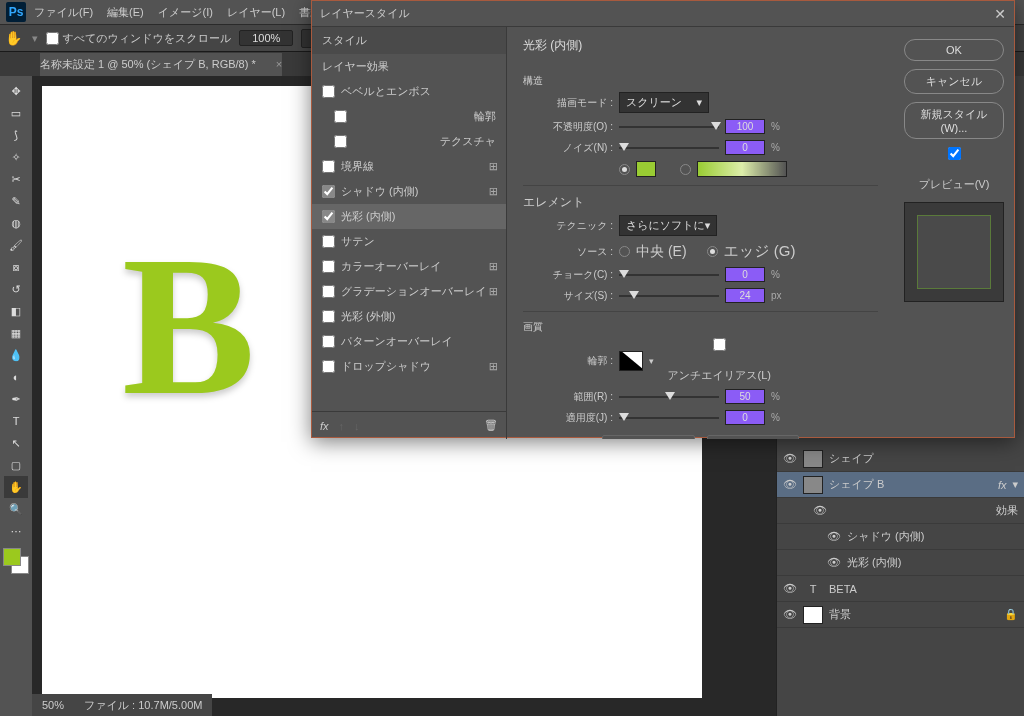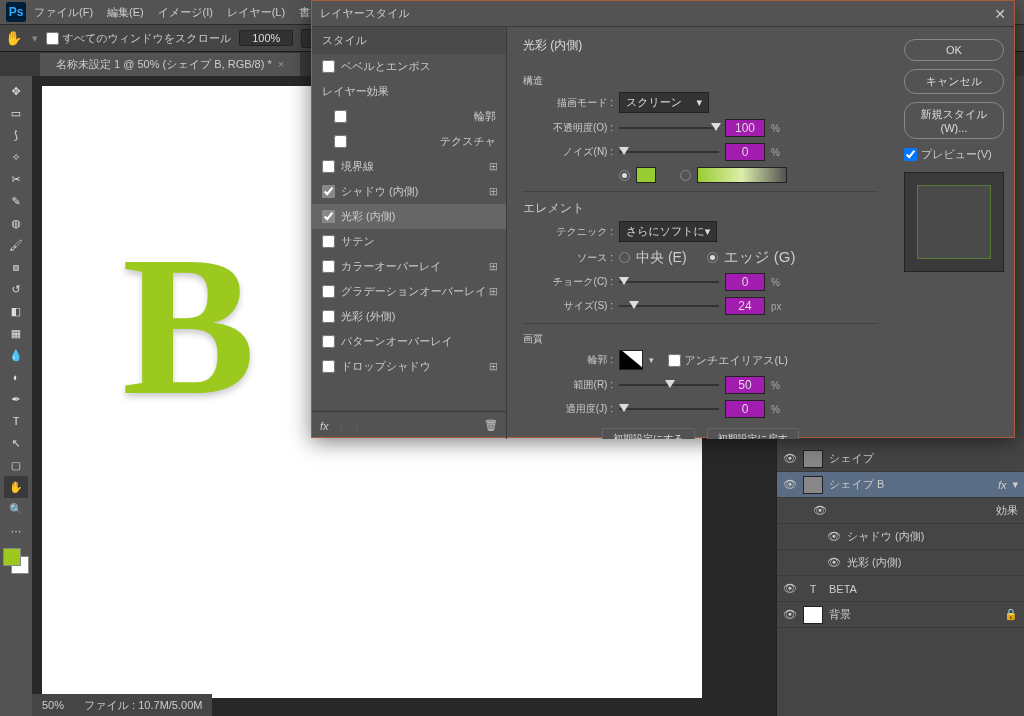--- a/index.html
+++ b/index.html
@@ -5,21 +5,21 @@
 *{margin:0;padding:0;box-sizing:border-box;font-family:'Meiryo UI','Yu Gothic UI',sans-serif;font-size:11px;}
 body{background:#535353;color:#ccc;width:1024px;height:716px;overflow:hidden;position:relative;}
 .titlebar{height:24px;background:#535353;display:flex;align-items:center;padding:0 6px;gap:2px;}
 .ps-logo{width:20px;height:20px;background:#001e36;color:#31a8ff;display:flex;align-items:center;justify-content:center;font-weight:bold;font-size:12px;border-radius:2px;}
 .menu-item{padding:3px 6px;cursor:pointer;}
 .optbar{height:28px;background:#454545;border-top:1px solid #2a2a2a;border-bottom:1px solid #1a1a1a;display:flex;align-items:center;padding:0 4px;gap:8px;}
 .hand-icon{width:20px;height:20px;display:flex;align-items:center;justify-content:center;font-size:14px;}
 .optbar input[type=checkbox]{margin-right:4px;}
 .opt-zoom{background:#333;border:1px solid #222;padding:1px 12px;color:#ddd;border-radius:2px;}
 .tabbar{height:24px;background:#3a3a3a;display:flex;align-items:center;padding:0 40px;}
-.tab{background:#535353;padding:4px 16px;font-size:10px;display:flex;align-items:center;gap:6px;}
+.tab{background:#535353;padding:4px 0;font-size:10px;display:flex;align-items:center;gap:20px;}
 .tab-close{color:#999;}
 .main{display:flex;height:640px;}
 .toolbar{width:32px;background:#535353;display:flex;flex-direction:column;padding-top:4px;gap:0;}
 .tool{width:24px;height:22px;margin:0 auto;display:flex;align-items:center;justify-content:center;cursor:pointer;color:#ddd;}
 .tool.sel{background:#3a3a3a;}
 .color-swatches{margin-top:6px;position:relative;width:26px;height:26px;margin-left:3px;}
 .fg-color{width:18px;height:18px;background:#9bc91e;border:1px solid #888;position:absolute;top:0;left:0;}
 .bg-color{width:18px;height:18px;background:#fff;border:1px solid #888;position:absolute;top:8px;left:8px;}
 .canvas-area{flex:1;background:#282828;position:relative;}
 .canvas{position:absolute;top:10px;left:10px;width:660px;height:612px;background:#fff;}
@@ -48,33 +48,33 @@
 .plus-icon{position:absolute;right:8px;color:#aaa;font-size:11px;}
 .dlg-left-foot{height:28px;border-top:1px solid #3a3a3a;display:flex;align-items:center;padding:0 8px;gap:10px;}
 .dlg-center{flex:1;padding:10px 16px;overflow:auto;}
 .sect-title{font-size:12px;margin-bottom:4px;color:#ddd;}
 .fldrow{display:flex;align-items:center;margin-bottom:6px;gap:6px;}
 .fldlabel{width:90px;text-align:right;font-size:10px;}
 .select{background:#333;border:1px solid #222;color:#ddd;padding:2px 6px;font-size:10px;min-width:90px;display:flex;justify-content:space-between;align-items:center;}
 .slider{flex:1;max-width:100px;height:14px;position:relative;}
 .slider::before{content:'';position:absolute;top:6px;left:0;right:0;height:2px;background:#333;}
 .slider-thumb{position:absolute;top:2px;width:0;height:0;border-left:5px solid transparent;border-right:5px solid transparent;border-top:8px solid #ddd;}
-.numfield{width:40px;background:#a21caf;border:1px solid #222;color:#ddd;padding:1px 4px;text-align:center;font-size:12px;}
+.numfield{width:40px;background:#8b5cf6;border:1px solid #222;color:#ddd;padding:1px 4px;text-align:center;font-size:10px;}
 .unit{font-size:10px;color:#aaa;width:18px;}
 .radio{width:11px;height:11px;border-radius:50%;border:1px solid #888;display:inline-block;position:relative;}
 .radio.on::after{content:'';position:absolute;top:2px;left:2px;width:5px;height:5px;background:#ddd;border-radius:50%;}
 .color-sw{width:20px;height:16px;background:#99cc33;border:1px solid #222;}
 .grad-sw{width:90px;height:16px;background:linear-gradient(to right,#99cc33,#ddeeaa 50%,transparent);border:1px solid #222;background-size:100% 100%,8px 8px;}
 .contour-sw{width:24px;height:20px;background:#fff;border:1px solid #222;position:relative;overflow:hidden;}
 .contour-sw::after{content:'';position:absolute;bottom:0;left:0;border-left:24px solid #000;border-top:20px solid transparent;}
 .dlg-right{width:120px;padding:12px 10px;}
 .btn{width:100%;padding:4px;background:#535353;border:1px solid #888;border-radius:12px;color:#ddd;margin-bottom:8px;text-align:center;cursor:pointer;font-size:11px;}
 .preview-box{width:100px;height:100px;background:#3a3a3a;border:1px solid #222;margin-top:10px;position:relative;}
 .preview-box::after{content:'';position:absolute;top:12px;left:12px;right:12px;bottom:12px;border:1px solid #5a7a3a;background:#4a4a4a;}
-.chk{display:flex;align-items:center;gap:4px;margin-top:8px;font-size:10px;}
+.chk{display:flex;align-items:center;gap:17px;margin-top:8px;font-size:10px;flex-direction:column;}
 .btn2{padding:3px 10px;background:#535353;border:1px solid #666;color:#ddd;border-radius:2px;font-size:10px;cursor:pointer;}
 .subsect{border-top:1px solid #444;margin-top:8px;padding-top:8px;}
 </style>
 </head>
 <body>
 
 <div class="titlebar">
   <div class="ps-logo">Ps</div>
   <span class="menu-item">ファイル(F)</span>
   <span class="menu-item">編集(E)</span>
@@ -184,25 +184,25 @@
 <div class="dialog">
   <div class="dlg-title">
     <span>レイヤースタイル</span>
     <span class="dlg-close">✕</span>
   </div>
   <div class="dlg-body">
     <div class="dlg-left">
       <div class="style-list">
         <div class="style-hdr">スタイル</div>
         <div class="style-item">
+            <span>レイヤー効果</span>
+          </div>
+        <div class="style-item">
             <input type="checkbox" style=""> 
             <span>ベベルとエンボス</span>
-          </div>
-        <div class="style-item">
-            <span>レイヤー効果</span>
           </div>
         <div class="style-item sub">
             <input type="checkbox" style=""> 
             <span>輪郭</span>
           </div>
         <div class="style-item sub">
             <input type="checkbox" style=""> 
             <span>テクスチャ</span>
           </div>
         <div class="style-item">

